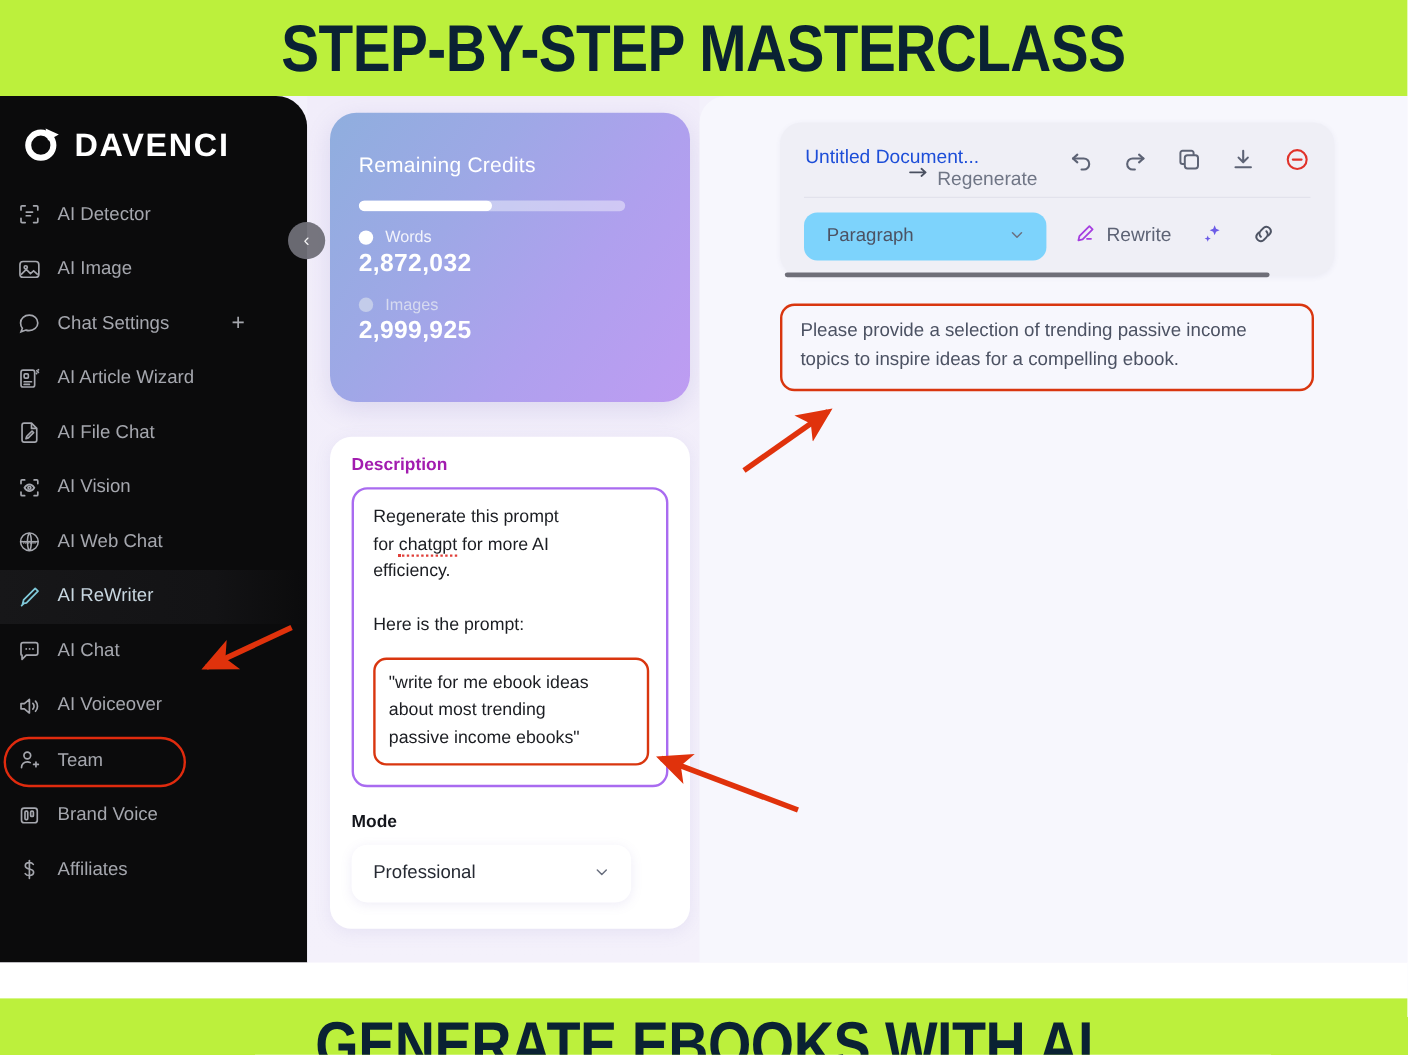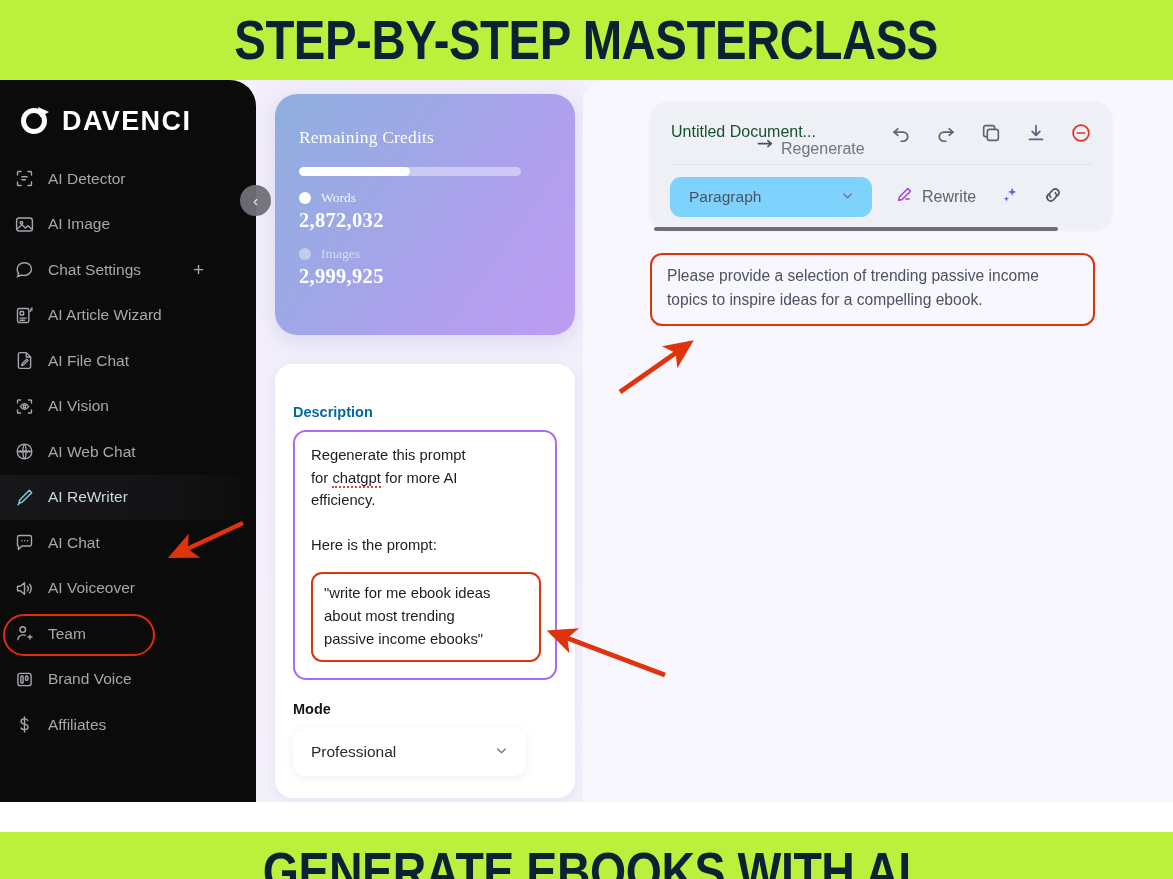--- a/index.html
+++ b/index.html
@@ -98,21 +98,20 @@
     position: absolute; left: 256px; top: 0;
     width: 327px; height: 722px;
     background: linear-gradient(180deg,#F1EDFA 0%, #F4F1FB 100%);
     padding: 14px 19px 0 19px;
   }
   .credits-card {
     width: 300px; height: 241px; border-radius: 22px;
     background: linear-gradient(125deg, #8FAEDE 0%, #9EA8E6 35%, #AFA0EE 65%, #BE9CF2 100%);
     padding: 33px 24px 0 24px;
     box-shadow: 0 6px 20px rgba(120,110,190,.18);
-    font-family: Liberation Serif, serif;
   }
   .credits-title { color: #FFFFFF; font-size: 17.5px; font-weight: 400; letter-spacing:.2px; }
   .progress {
     margin-top: 19px; width: 222px; height: 9px; border-radius: 6px;
     background: rgba(255,255,255,.42); overflow: hidden;
   }
   .progress-fill { height: 100%; background: #FFFFFF; border-radius: 6px; }
   .metric { margin-top: 14px; }
   .metric-head { display: flex; align-items: center; gap: 10px; }
   .dot { width: 12px; height: 12px; border-radius: 50%; }
@@ -121,21 +120,21 @@
   .metric-label { font-size: 13.5px; }
   .metric-label.words { color: #F2F3FB; }
   .metric-label.images { color: #D6DAF0; }
   .metric-value { color: #FFFFFF; font-size: 20.5px; font-weight: 600; margin-top: 3px; letter-spacing:.3px; }
 
   .desc-card {
     margin-top: 29px; width: 300px; border-radius: 18px;
     background: #FFFFFF; padding: 16px 18px 22px 18px;
     box-shadow: 0 3px 14px rgba(120,110,190,.10);
   }
-  .field-label { font-size: 14.5px; font-weight: 700; color: #0369a1; margin-top: 24px; }
+  .field-label { font-size: 14.5px; font-weight: 700; color: #a21caf; }
   .desc-inner {
     margin-top: 10px; border: 2.4px solid #A96BF0; border-radius: 13px;
     background: #FFFFFF; padding: 12px 14px 16px 16px; min-height: 238px;
   }
   .desc-line { font-size: 14.8px; color: #1B1D22; line-height: 22.5px; }
   .squiggle { border-bottom: 2px dotted #E0403A; }
   .desc-gap { height: 22px; }
   .quote-box {
     margin-top: 16px; border: 2.4px solid #D9360F; border-radius: 11px;
     padding: 8px 11px 9px 11px;
@@ -164,21 +163,21 @@
     width: 462px; height: 128px; border-radius: 18px;
     background: #EFEFF6; padding: 0 20px;
     box-shadow: 0 1px 4px rgba(90,90,130,.06);
   }
   .toolbar-row1 {
     height: 63px; display: flex; align-items: center;
     border-bottom: 1px solid #E2E2EC; position: relative;
   }
   .doc-title {
     position: absolute; left: 1px; top: 21px;
-    font-size: 16px; color: #14532d; white-space: nowrap;
+    font-size: 16px; color: #1d4ed8; white-space: nowrap;
   }
   .regen {
     position: absolute; left: 86px; top: 36px;
     display: flex; align-items: flex-end; gap: 6px;
     font-size: 16px; color: #6F7585; white-space: nowrap;
   }
   .tb-icons { margin-left: auto; display: flex; align-items: center; gap: 23px; }
   .tb-ico { color: #5D6375; width: 22px; height: 22px; display: flex; align-items: center; justify-content: center; }
   .tb-ico.danger { color: #E0322A; }
 

